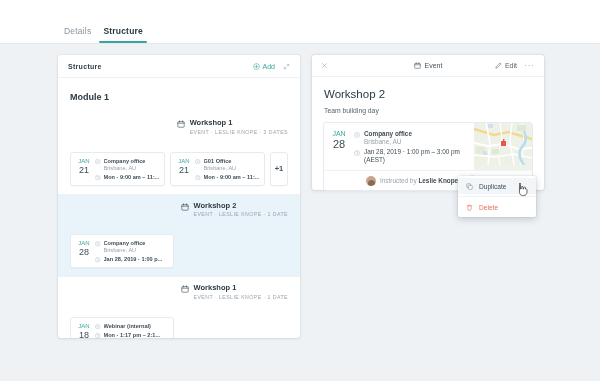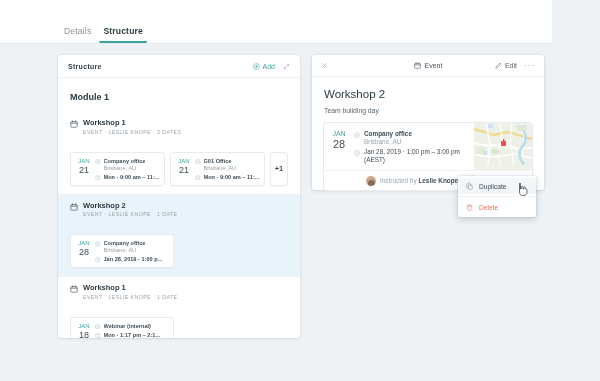--- a/index.html
+++ b/index.html
@@ -7,21 +7,21 @@
   html, body {
     width: 600px; height: 381px;
     font-family: "Liberation Sans", sans-serif;
     background: #eef2f5;
     overflow: hidden;
   }
   #app { position: relative; width: 600px; height: 381px; }
 
   
   .topbar {
-    position: absolute; left: 0; top: 0; width: 552px; height: 44px;
+    position: absolute; left: 0; top: 0; width: 600px; height: 44px;
     background: #ffffff; border-bottom: 1px solid #e3e8ec;
     display: flex; align-items: flex-end; padding-left: 58px;
   }
   .tab {
     font-size: 8.5px; color: #8a949c; letter-spacing: .2px;
     padding: 0 6px 7px 6px; cursor: pointer; position: relative;
     line-height: 10px;
   }
   .tab.active { color: #2c3a42; font-weight: bold; }
   .tab.active::after {
@@ -51,21 +51,21 @@
 
   .module-title {
     font-size: 9px; font-weight: bold; color: #2c3a42;
     padding: 14px 28px 10px 12px;
   }
 
   .ws-row { padding: 6px 12px 8px 12px; position: relative; }
   .ws-row.selected { background: #e9f3fa; }
   .ws-row + .ws-row { border-top: 1px solid #eef2f5; }
 
-  .ws-head { display: flex; align-items: flex-start; gap: 5px; }
+  .ws-head { display: flex; align-items: flex-start; gap: 5px; justify-content: flex-end; }
   .cal-ic { width: 8px; height: 8px; margin-top: 2px; color: #46555f; flex: 0 0 auto; }
   .ws-name { font-size: 7.5px; font-weight: bold; color: #2c3a42; line-height: 9px; }
   .ws-meta {
     font-size: 5.2px; color: #9aa5ad; letter-spacing: .45px;
     margin-top: 1.5px; line-height: 7px; text-transform: uppercase;
   }
 
   .date-strip { display: flex; gap: 5px; margin-top: 16px; align-items: stretch; }
   .date-card {
     background: #fff; border: 1px solid #e6ebef; border-radius: 3px;

